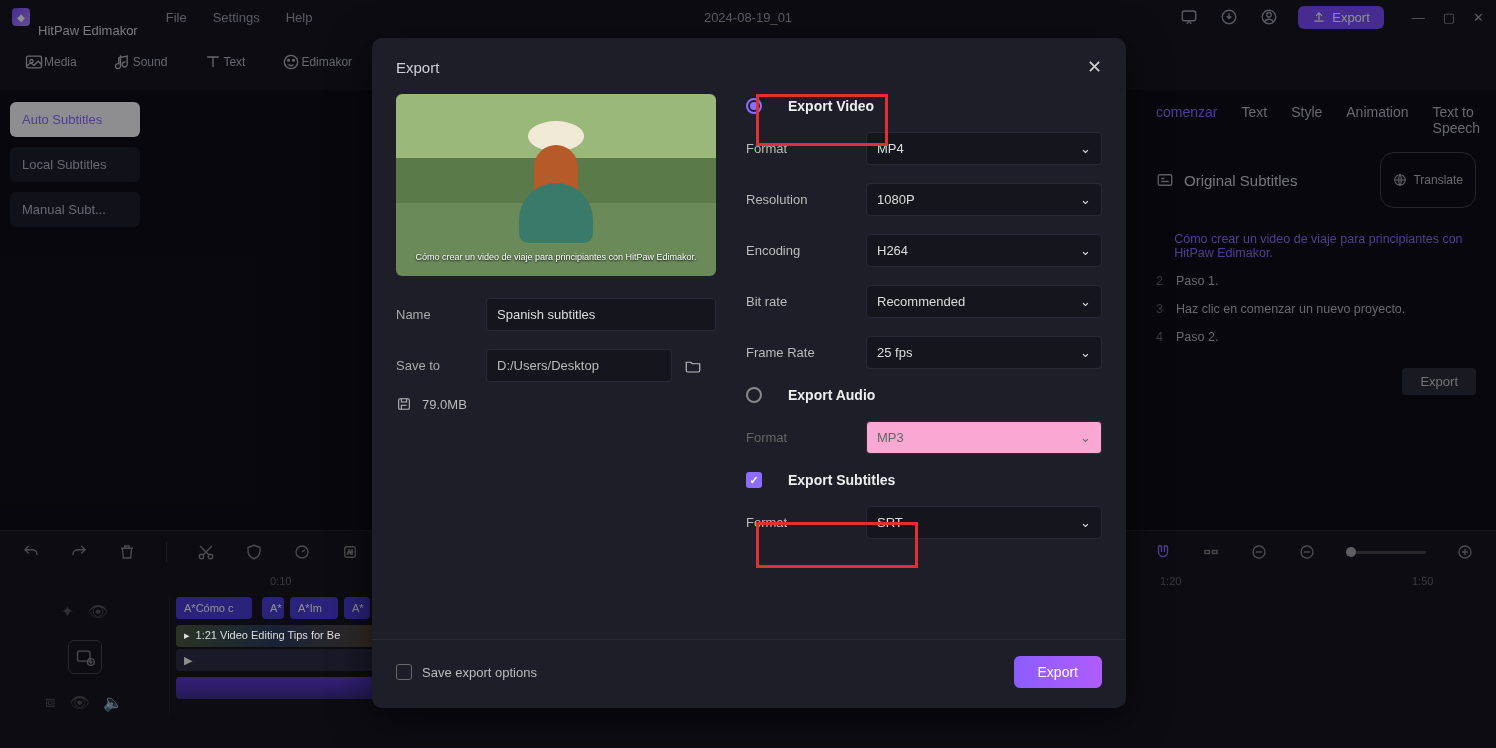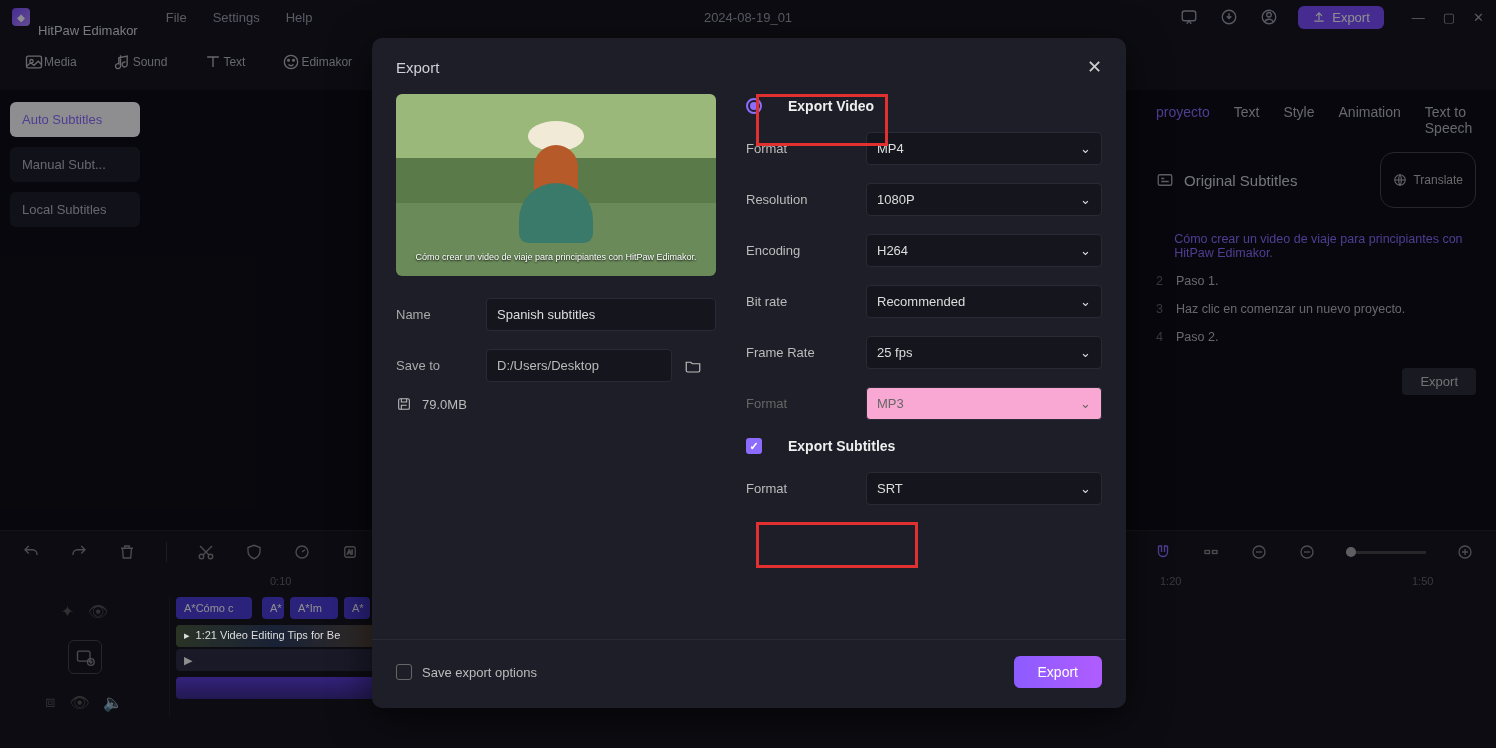--- a/index.html
+++ b/index.html
@@ -178,36 +178,36 @@
     <svg viewBox="0 0 24 24" fill="none" stroke="#bbb" stroke-width="1.6">
         <path d="M4 7h7l-3-3m3 3l-3 3M20 17h-7l3 3m-3-3l3-3"></path>
       </svg>
     <span>Transition</span>
   </div>
 </div>
 
 <div class="mainarea">
   <div class="sidebar-left">
     <div class="side-btn active">Auto Subtitles</div>
+    <div class="side-btn">Local Subtitles</div>
     <div class="side-btn">Manual Subt...</div>
-    <div class="side-btn">Local Subtitles</div>
   </div>
   <div class="center-panel">
     <div class="lbl1">Recognizing human voice in specific language,</div>
     <div>automatically convert…</div>
     <div style="margin-top:30px">Translate Subt…</div>
     <div class="radio-row">
       <span class="radio on"></span>
       <span>Selected</span>
     </div>
     <div class="cost">Cost:</div>
   </div>
   <div class="right-panel">
     <div class="right-tabs">
-      <span class="tab active">proyecto</span>
+      <span class="tab active">comenzar</span>
       <span class="tab">Text</span>
       <span class="tab">Style</span>
       <span class="tab">Animation</span>
       <span class="tab">Text to Speech</span>
     </div>
     <div class="orig-sub-head">
       <div style="display:flex;align-items:center;gap:10px">
         <svg width="18" height="18" viewBox="0 0 24 24" fill="none" stroke="#aaa" stroke-width="1.8">
             <rect x="3" y="5" width="18" height="14" rx="2"></rect>
             <path d="M7 10h4M7 14h10"></path>
@@ -433,20 +433,24 @@
           </div>
         </div>
       <div class="opt-row">
           <label>Frame Rate</label>
           <div class="select-box">
             <span>25  fps</span>
             <span>⌄</span>
           </div>
         </div>
 
+      <div class="opt-head" style="margin-top:10px">
+        <span class="radio off"></span>
+        <span>Export Audio</span>
+      </div>
       <div class="opt-row disabled">
           <label>Format</label>
           <div class="select-box">
             <span>MP3</span>
             <span>⌄</span>
           </div>
         </div>
 
       <div class="opt-head" style="margin-top:10px">
         <span class="checkbox">✓</span>

